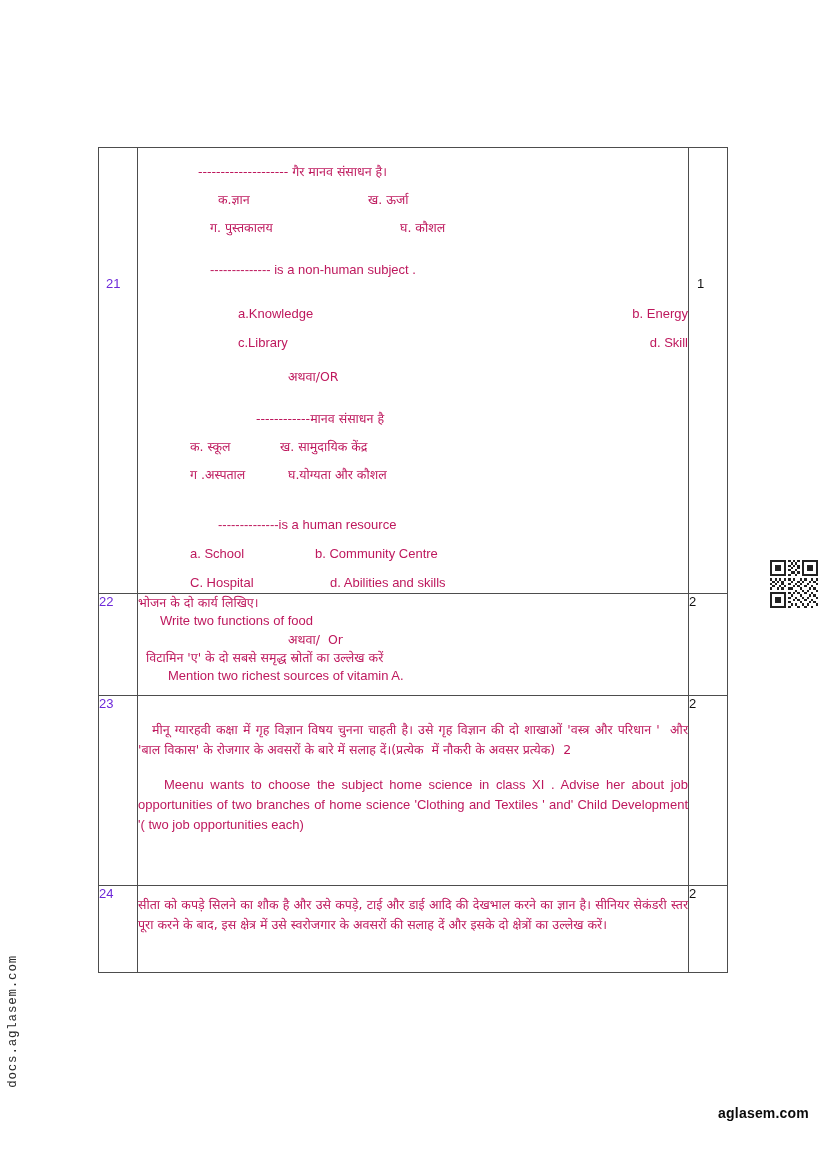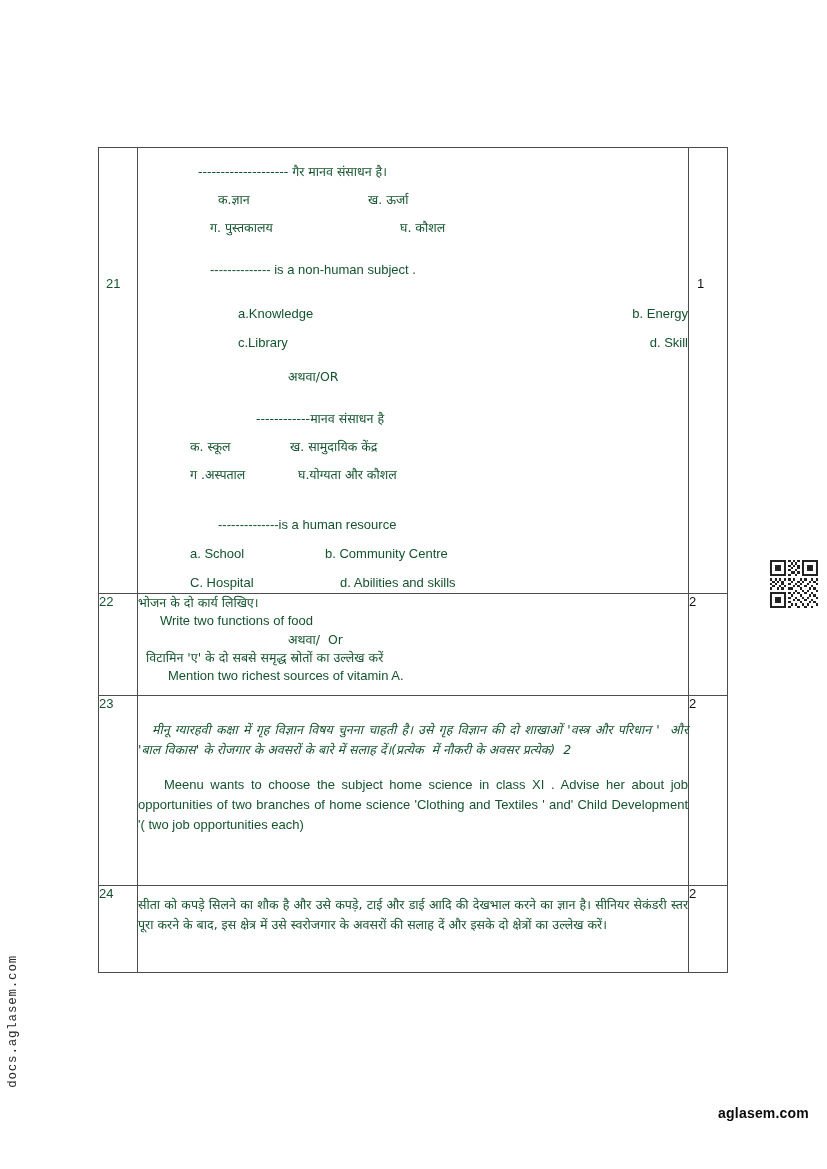--- a/index.html
+++ b/index.html
@@ -67,44 +67,44 @@
     padding: 0;
   }
   .col-num   { width: 39px; }
   .col-body  { width: 551px; }
   .col-marks { width: 39px; }
 
   .qnum {
     font-size: 13px;
     padding: 6px 0 0 6px;
     line-height: 1.2;
-    color: #14532d;
+    color: #6d28d9;
   }
   .qmarks {
     font-size: 13px;
     padding: 6px 0 0 7px;
     line-height: 1.2;
     color: #101010;
   }
   .qbody {
     font-size: 13px;
     line-height: 1.45;
     padding: 6px 8px 8px 8px;
-    color: #14532d;
+    color: #be185d;
   }
 
   
   .ln { white-space: pre-wrap; }
   .hin { font-family: "DejaVu Sans", sans-serif; font-size: 12.5px; }
   .eng { font-family: "Liberation Sans", sans-serif; font-size: 13px; }
   .sp-s  { height: 9px; }
   .sp-m  { height: 15px; }
   .sp-l  { height: 24px; }
   .sp-xl { height: 32px; }
-  .i-52 { padding-left: 52px; gap: 10px; }
+  .i-52 { padding-left: 52px; }
   .i-60 { padding-left: 60px; }
   .i-72 { padding-left: 72px; }
   .i-80 { padding-left: 80px; }
   .i-100 { padding-left: 100px; justify-content: space-between; }
   .i-118 { padding-left: 118px; }
   .i-150 { padding-left: 150px; }
   .i-22 { padding-left: 22px; }
   .i-30 { padding-left: 30px; }
   .i-8  { padding-left: 8px; }
 
@@ -336,21 +336,21 @@
         <span>2</span>
       </td>
     </tr>
 
     <tr>
       <td class="qnum">
         <span>23</span>
       </td>
       <td class="qbody cell-23">
         <div class="sp-l"></div>
-        <div class="ln hin just" style="text-indent:14px; line-height:1.6;font-style:italic;">मीनू ग्यारहवी कक्षा में गृह विज्ञान विषय चुनना चाहती है। उसे गृह विज्ञान की दो शाखाओं 'वस्त्र और परिधान '  और 'बाल विकास' के रोजगार के अवसरों के बारे में सलाह दें।(प्रत्येक  में नौकरी के अवसर प्रत्येक)  2</div>
+        <div class="ln hin just" style="text-indent:14px; line-height:1.6;">मीनू ग्यारहवी कक्षा में गृह विज्ञान विषय चुनना चाहती है। उसे गृह विज्ञान की दो शाखाओं 'वस्त्र और परिधान '  और 'बाल विकास' के रोजगार के अवसरों के बारे में सलाह दें।(प्रत्येक  में नौकरी के अवसर प्रत्येक)  2</div>
         <div class="sp-m"></div>
         <div class="ln eng just" style="text-indent:26px; line-height:1.55;">Meenu wants to choose the subject home science in class XI . Advise her about job opportunities of two branches of home science 'Clothing and Textiles ' and' Child Development '( two job opportunities each)</div>
       </td>
       <td class="qmarks">
         <span>2</span>
       </td>
     </tr>
 
     <tr>
       <td class="qnum">

